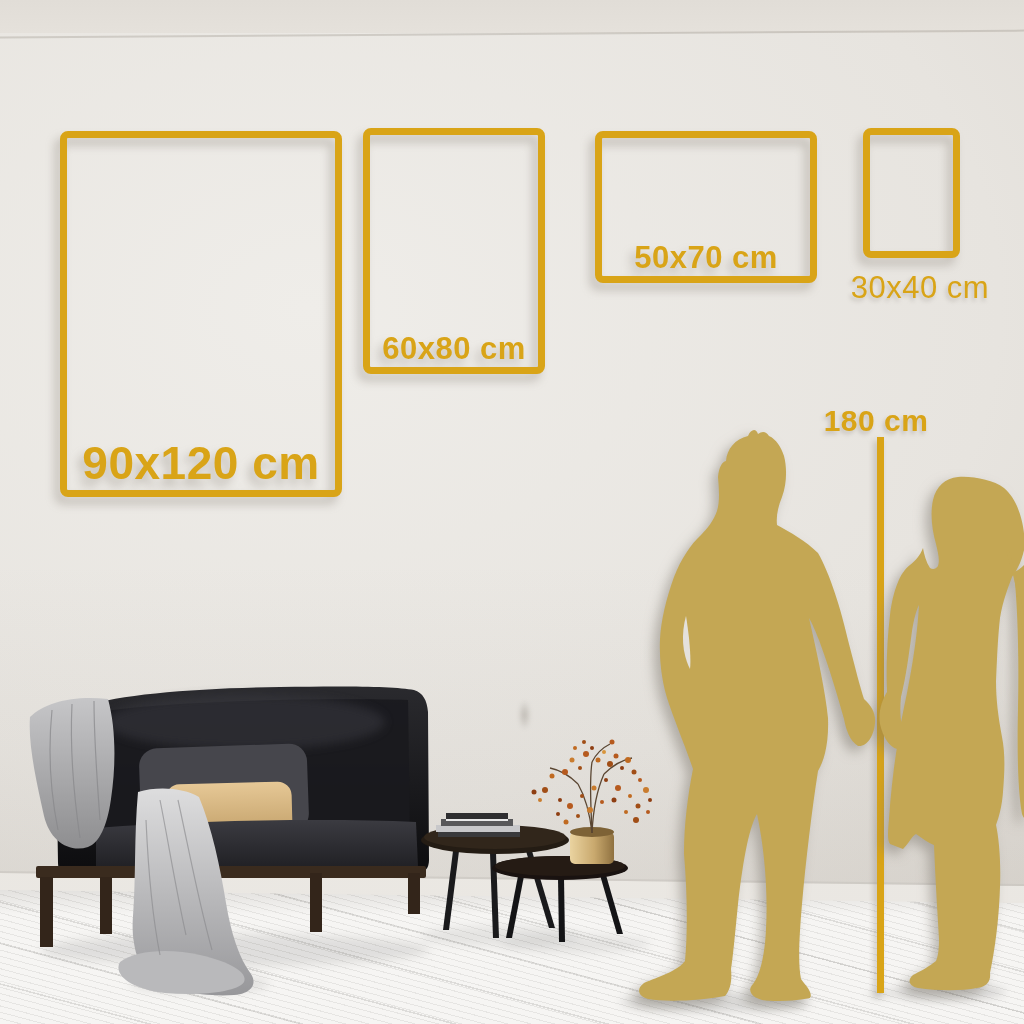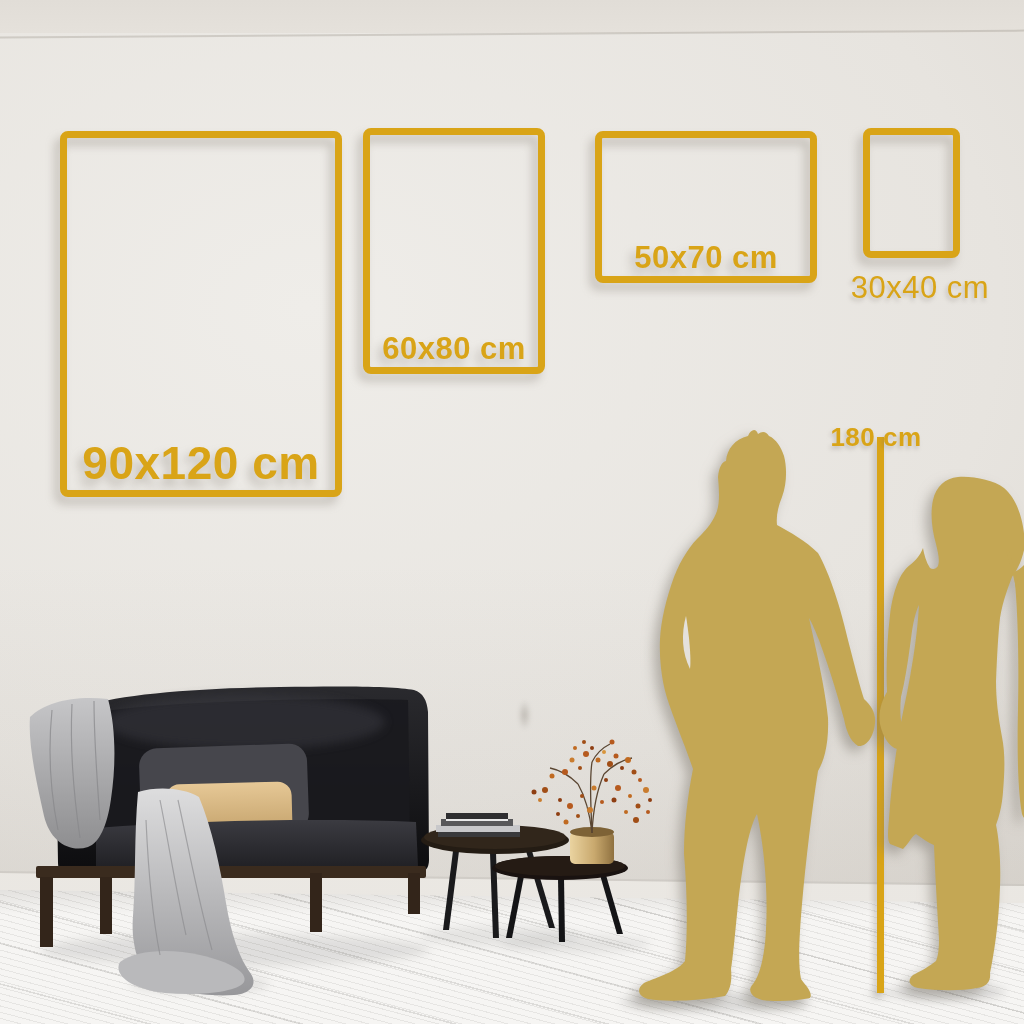--- a/index.html
+++ b/index.html
@@ -43,22 +43,22 @@
   .frame-90{left:60px;top:131px;width:282px;height:366px;}
   .frame-90 span{font-size:46px;}
   .frame-60{left:363px;top:128px;width:182px;height:246px;}
   .frame-60 span{font-size:31px;}
   .frame-50{left:595px;top:131px;width:222px;height:152px;}
   .frame-50 span{font-size:31px;}
   .frame-30{left:863px;top:128px;width:97px;height:130px;}
   .below-label{position:absolute;left:836px;top:270px;width:152px;text-align:center;
          color:#D9A417;font-weight:400;font-size:31px;letter-spacing:.5px;
          filter:drop-shadow(-2px 3px 2px rgba(118,110,98,.3));margin-left:8px;}
-  .height-label{position:absolute;left:806px;top:422px;width:140px;text-align:center;
-         color:#D9A417;font-weight:700;font-size:26px;letter-spacing:.5px;
+  .height-label{position:absolute;left:806px;top:404px;width:140px;text-align:center;
+         color:#D9A417;font-weight:700;font-size:30px;letter-spacing:.5px;
          filter:drop-shadow(-2px 3px 2px rgba(118,110,98,.3));}
 </style>
 </head>
 <body>
 
 <div id="stage">
 
   <div class="wall"></div>
   <div class="ceiling-band"></div>
   <div class="ceiling-line"></div>

